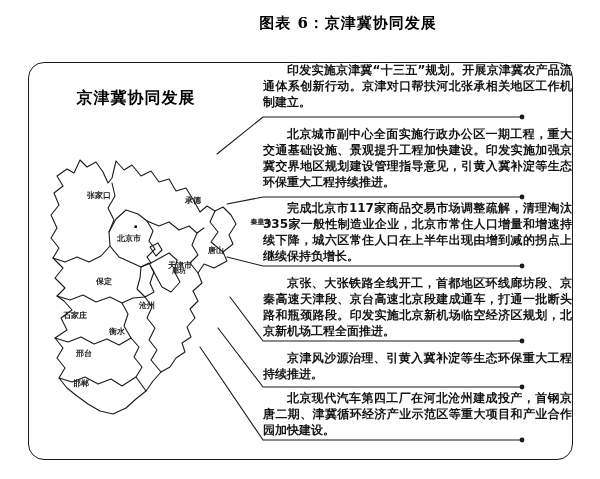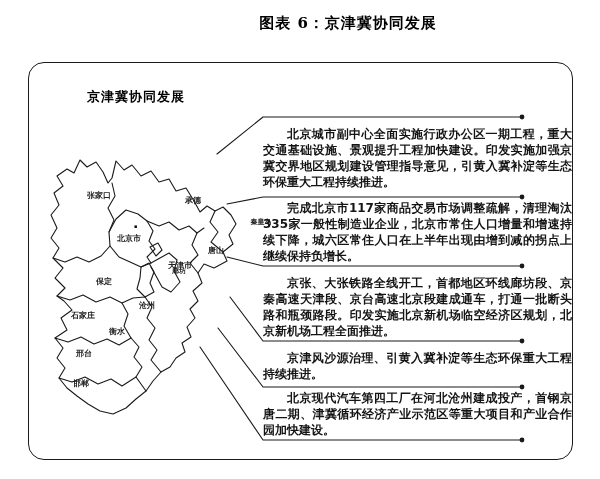--- a/index.html
+++ b/index.html
@@ -11,21 +11,21 @@
     position:absolute;left:0;top:14px;width:600px;text-align:center;
     font-family:"DejaVu Serif","Liberation Serif",serif;
     font-size:15px;font-weight:bold;letter-spacing:1px;color:#000;padding-left:48px;
   }
   .frame{
     position:absolute;left:28px;top:62px;width:543px;height:396px;
     border:1.5px solid #1a1a1a;border-radius:16px;background:#fff;
   }
   .map-heading{
     position:absolute;left:58px;top:88px;width:156px;text-align:center;
-    font-size:13px;font-weight:bold;letter-spacing:1px;color:#000;
+    font-size:16px;font-weight:bold;letter-spacing:1px;color:#000;
   }
   svg.overlay{position:absolute;left:0;top:0;pointer-events:none;}
   .city-label{
     position:absolute;transform:translate(-50%,-50%);
     font-size:8px;font-weight:bold;color:#222;white-space:nowrap;line-height:1;
   }
   .city-label.small{font-size:7px;margin-left:40px;}
   .capital-marker{
     position:absolute;left:134px;top:224px;width:4px;height:4px;
     font-size:5px;line-height:4px;color:#000;overflow:hidden;
@@ -91,24 +91,25 @@
 
   <span class="city-label" style="left:73px;top:196px;margin-left:26px;">张家口</span>
   <span class="city-label" style="left:193px;top:201px;">承德</span>
   <span class="city-label small" style="left:221px;top:222px;">秦皇岛</span>
   <span class="city-label" style="left:129px;top:239px;">北京市</span>
   <span class="city-label" style="left:198px;top:251px;margin-left:18px;">唐山</span>
   <span class="city-label" style="left:180px;top:266px;">天津市</span>
   <span class="city-label small" style="left:139px;top:271px;">廊坊</span>
   <span class="city-label" style="left:104px;top:282px;">保定</span>
   <span class="city-label" style="left:147px;top:306px;">沧州</span>
-  <span class="city-label" style="left:75px;top:316px;margin-left:8px;">石家庄</span>
+  <span class="city-label" style="left:75px;top:316px;">石家庄</span>
   <span class="city-label" style="left:117px;top:332px;">衡水</span>
   <span class="city-label" style="left:84px;top:354px;">邢台</span>
   <span class="city-label" style="left:81px;top:384px;">邯郸</span>
 
+  <div class="callout" style="top:62px;">印发实施京津冀“十三五”规划。开展京津冀农产品流通体系创新行动。京津对口帮扶河北张承相关地区工作机制建立。</div>
   <div class="callout" style="top:126px;">北京城市副中心全面实施行政办公区一期工程，重大交通基础设施、景观提升工程加快建设。印发实施加强京冀交界地区规划建设管理指导意见，引黄入冀补淀等生态环保重大工程持续推进。</div>
   <div class="callout" style="top:200px;">完成北京市117家商品交易市场调整疏解，清理淘汰335家一般性制造业企业，北京市常住人口增量和增速持续下降，城六区常住人口在上半年出现由增到减的拐点上继续保持负增长。</div>
   <div class="callout" style="top:350px;">京津风沙源治理、引黄入冀补淀等生态环保重大工程持续推进。</div>
   <div class="callout" style="top:275px;">京张、大张铁路全线开工，首都地区环线廊坊段、京秦高速天津段、京台高速北京段建成通车，打通一批断头路和瓶颈路段。印发实施北京新机场临空经济区规划，北京新机场工程全面推进。</div>
   <div class="callout" style="top:390px;">北京现代汽车第四工厂在河北沧州建成投产，首钢京唐二期、津冀循环经济产业示范区等重大项目和产业合作园加快建设。</div>
 
 </div>
 
 </body></html>

